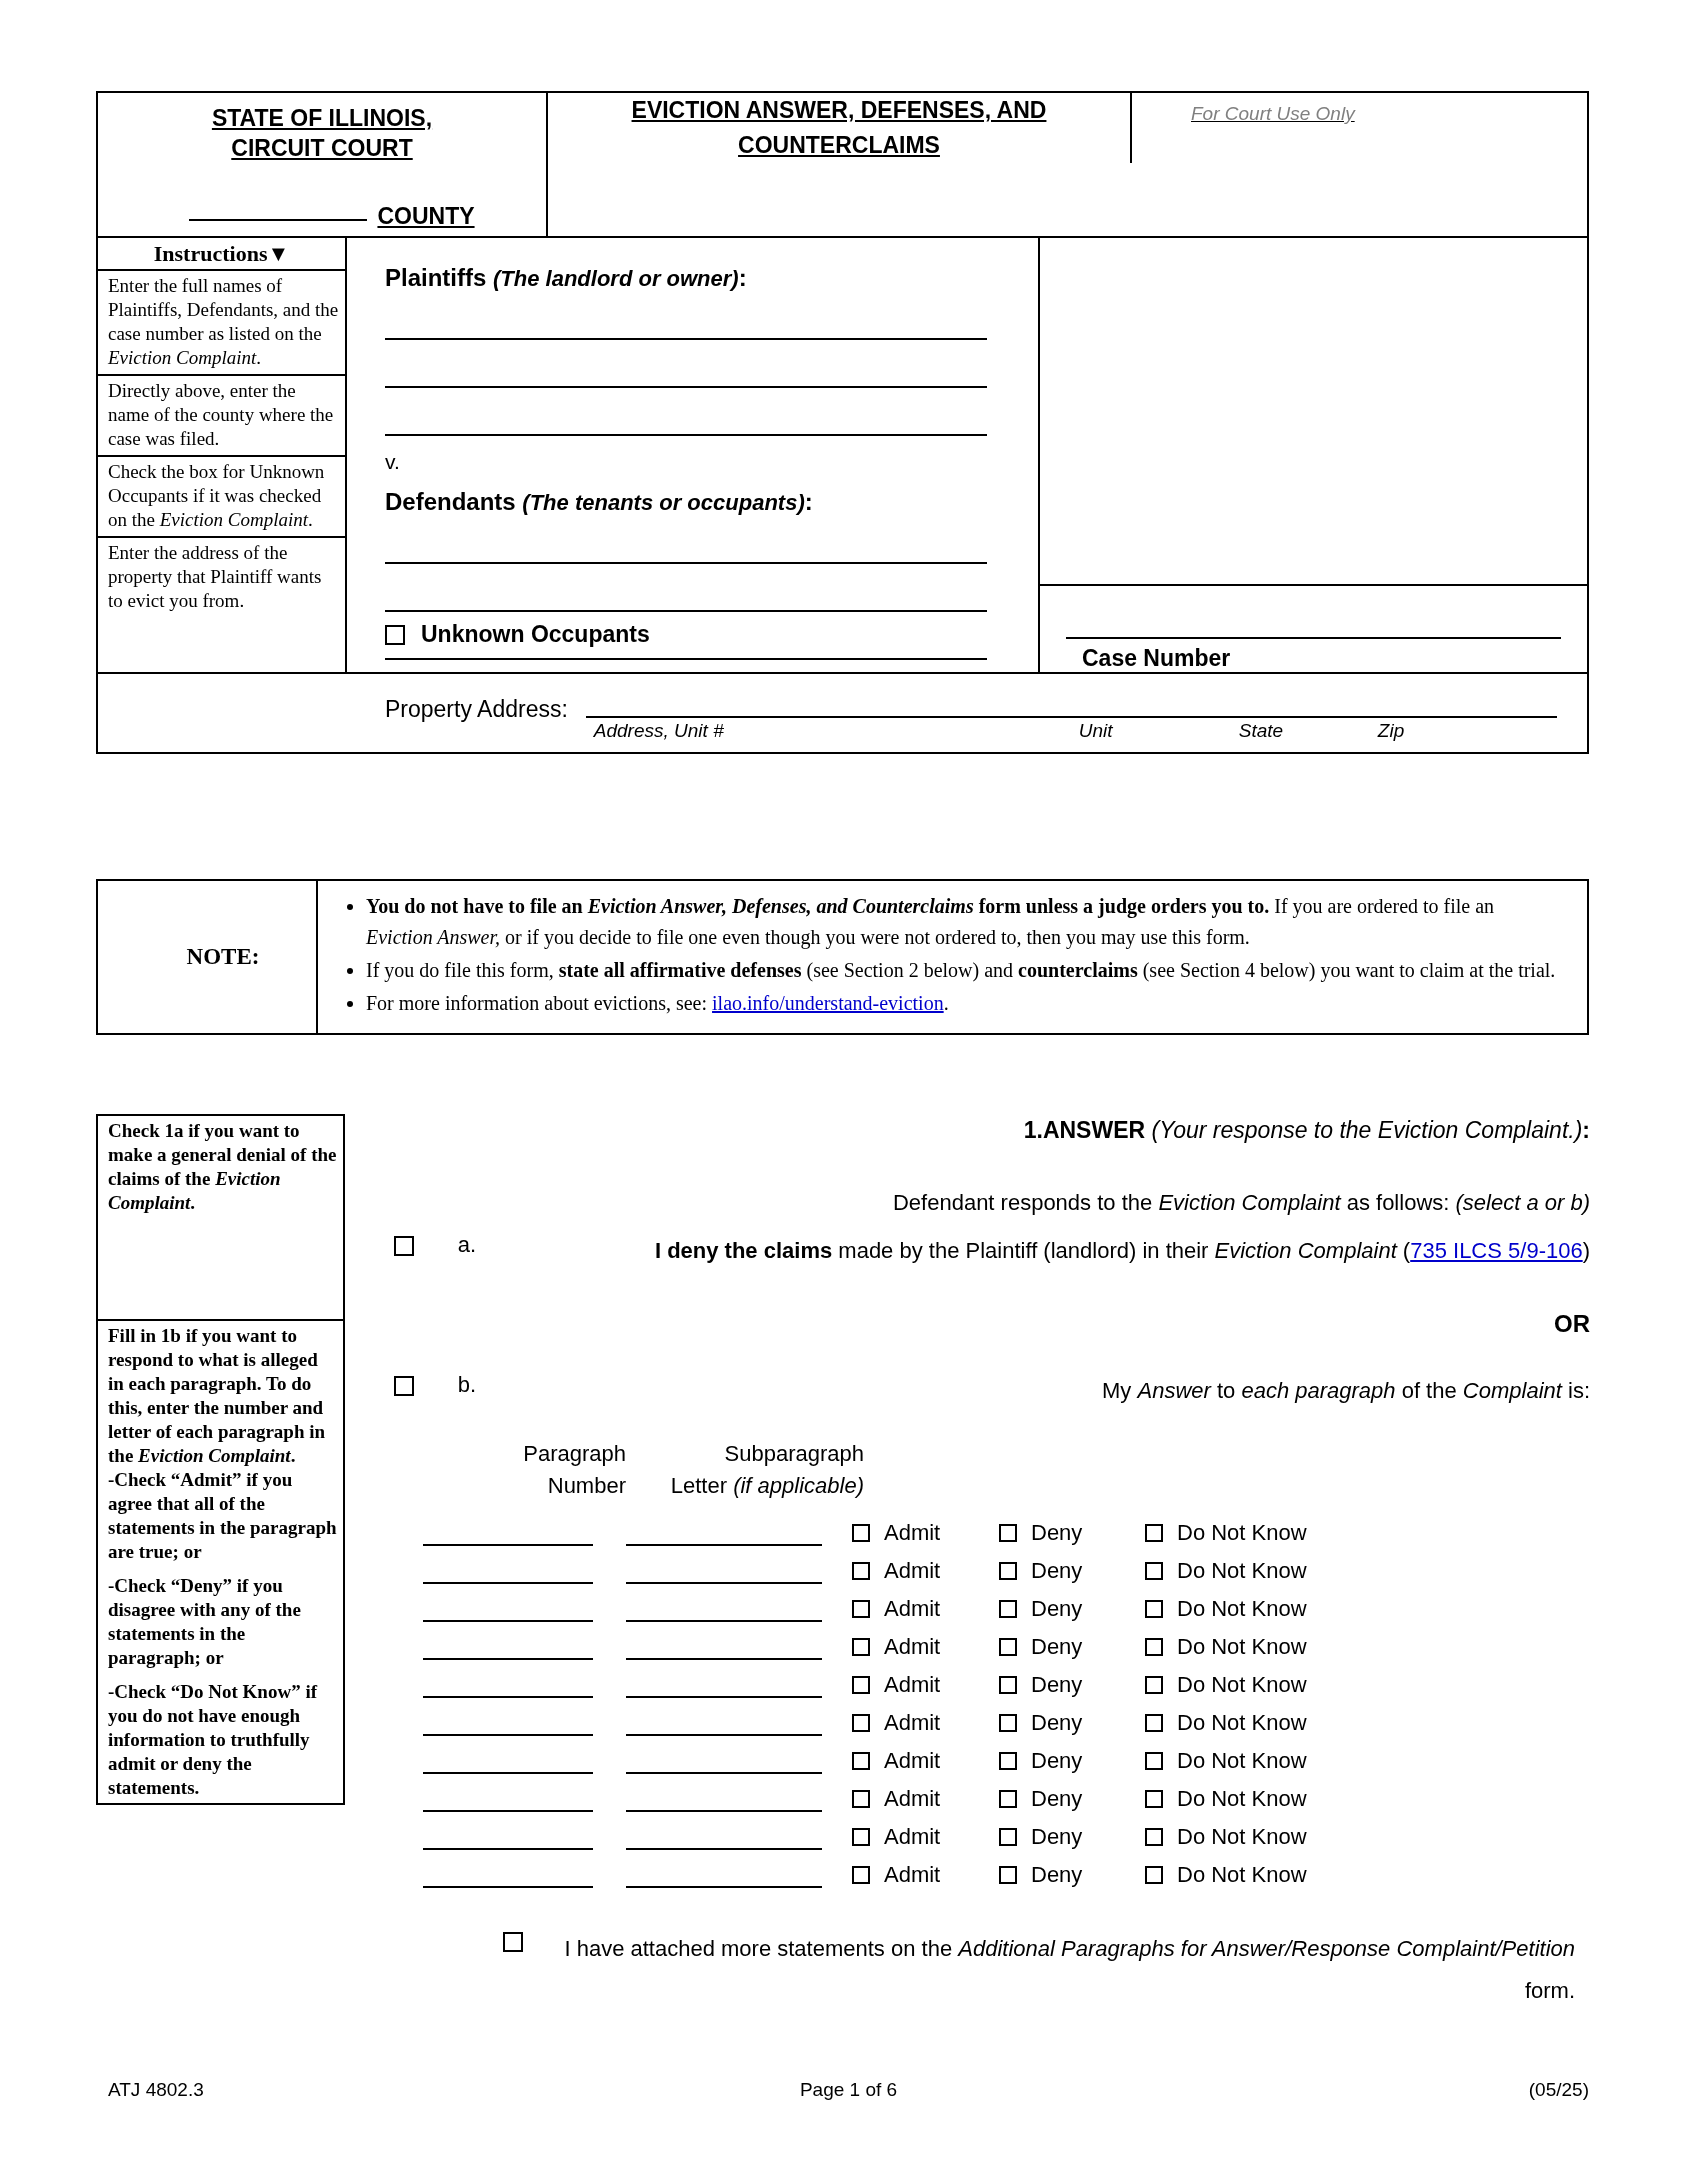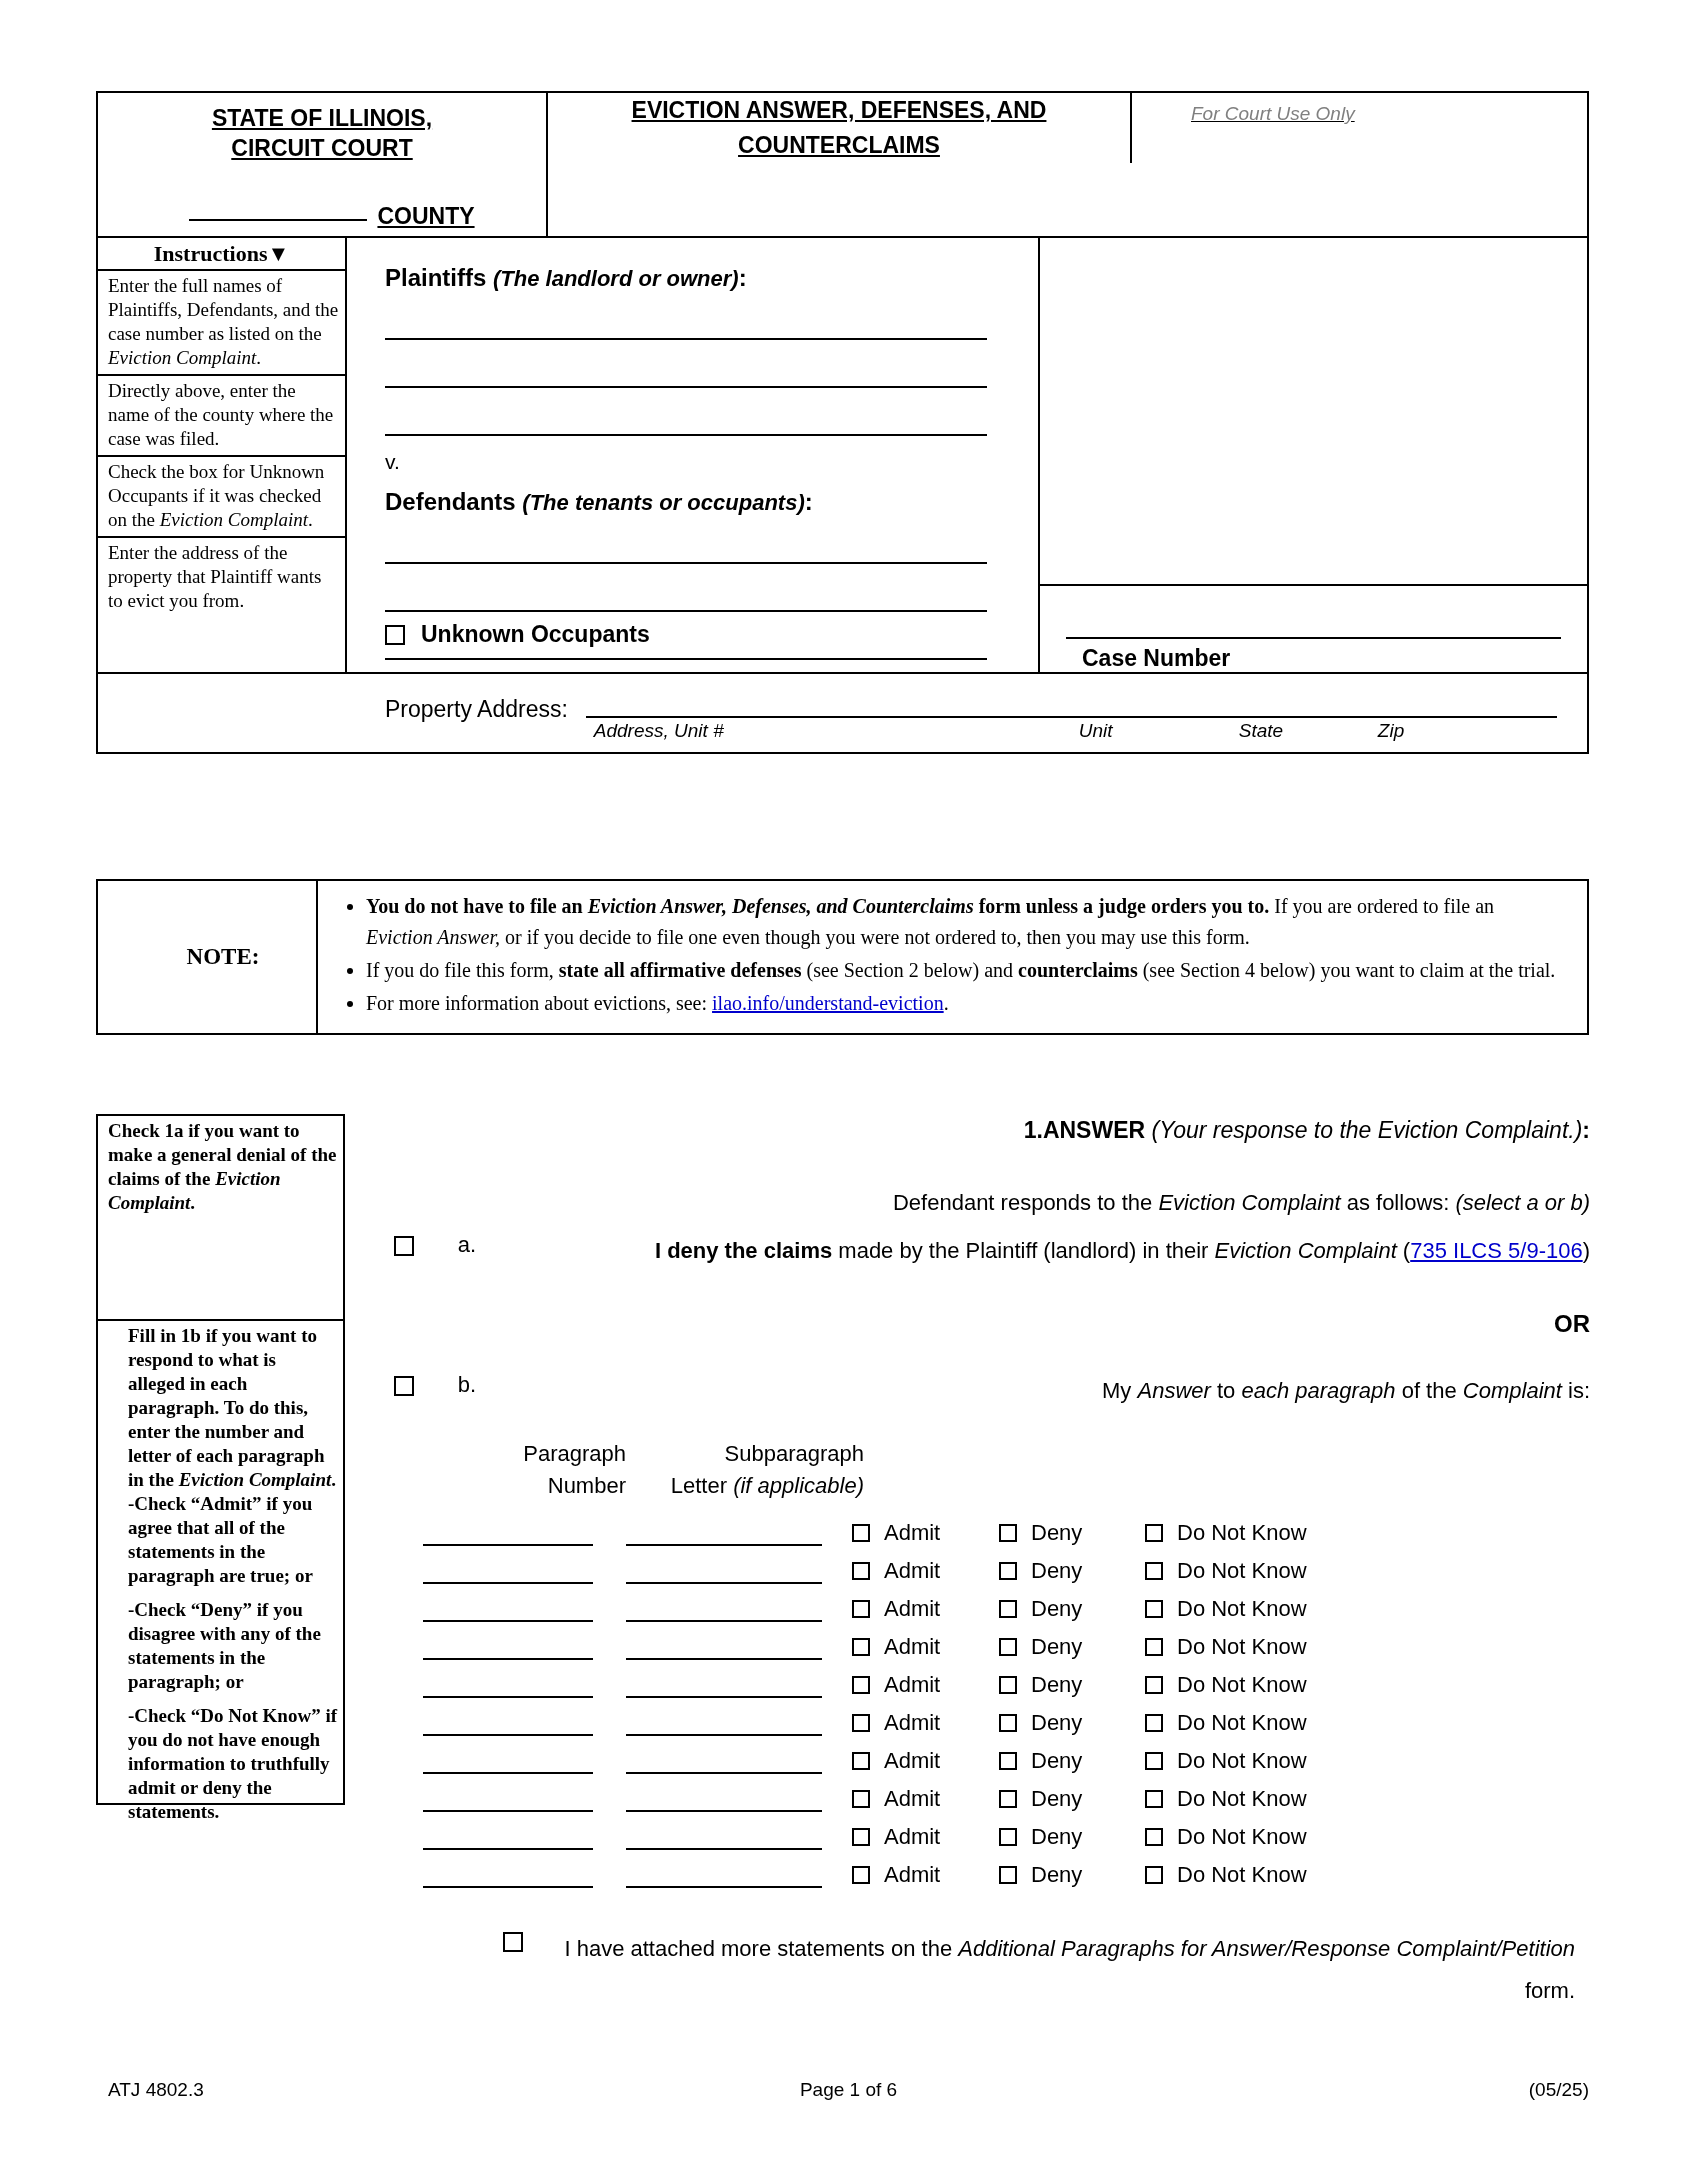--- a/index.html
+++ b/index.html
@@ -244,21 +244,21 @@
 
   
   .sec1-instr {
     position: absolute;
     left: 96px; top: 1114px;
     width: 249px;
     border: 2.5px solid #000;
     box-sizing: border-box;
   }
   .sec1-instr .instr-cell { border-bottom: 2.5px solid #000; font-weight: bold; }
-  .sec1-instr .instr-cell:last-child { border-bottom: none; margin-left: 20px; }
+  .sec1-instr .instr-cell:last-child { border-bottom: none; }
 
   .sec1-body {
     position: absolute;
     left: 362px; top: 1117px;
     width: 1228px;
     font-size: 22px;
     text-align: right;
   }
   .sec1-head {
     font-size: 23px;

